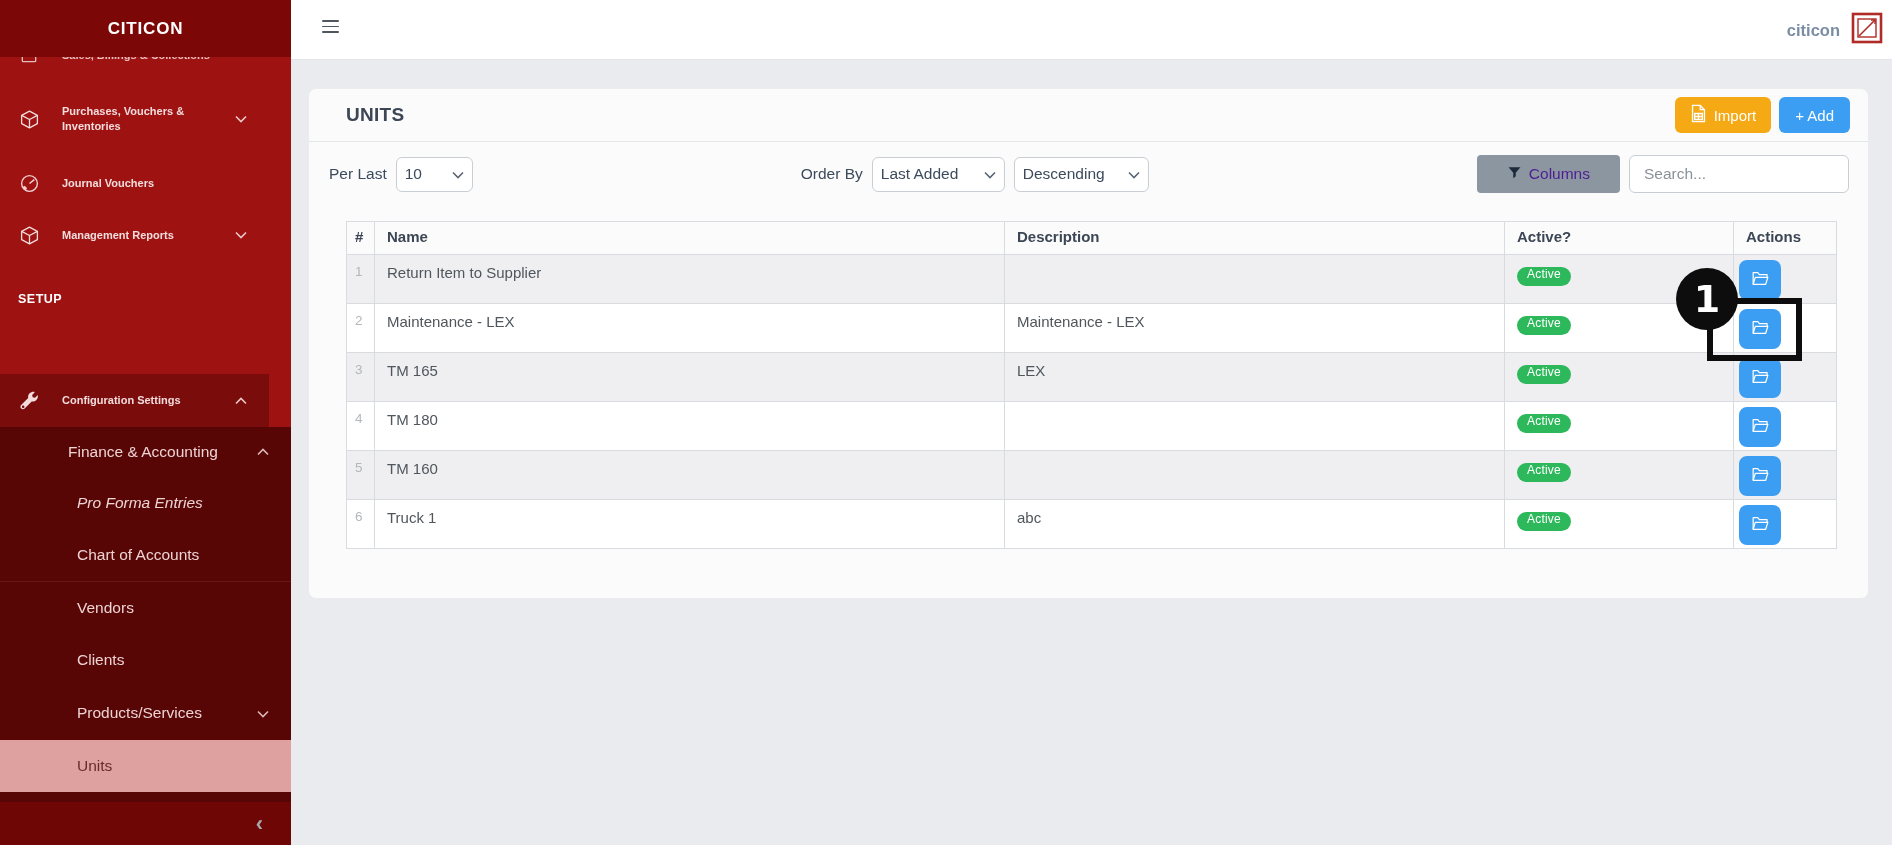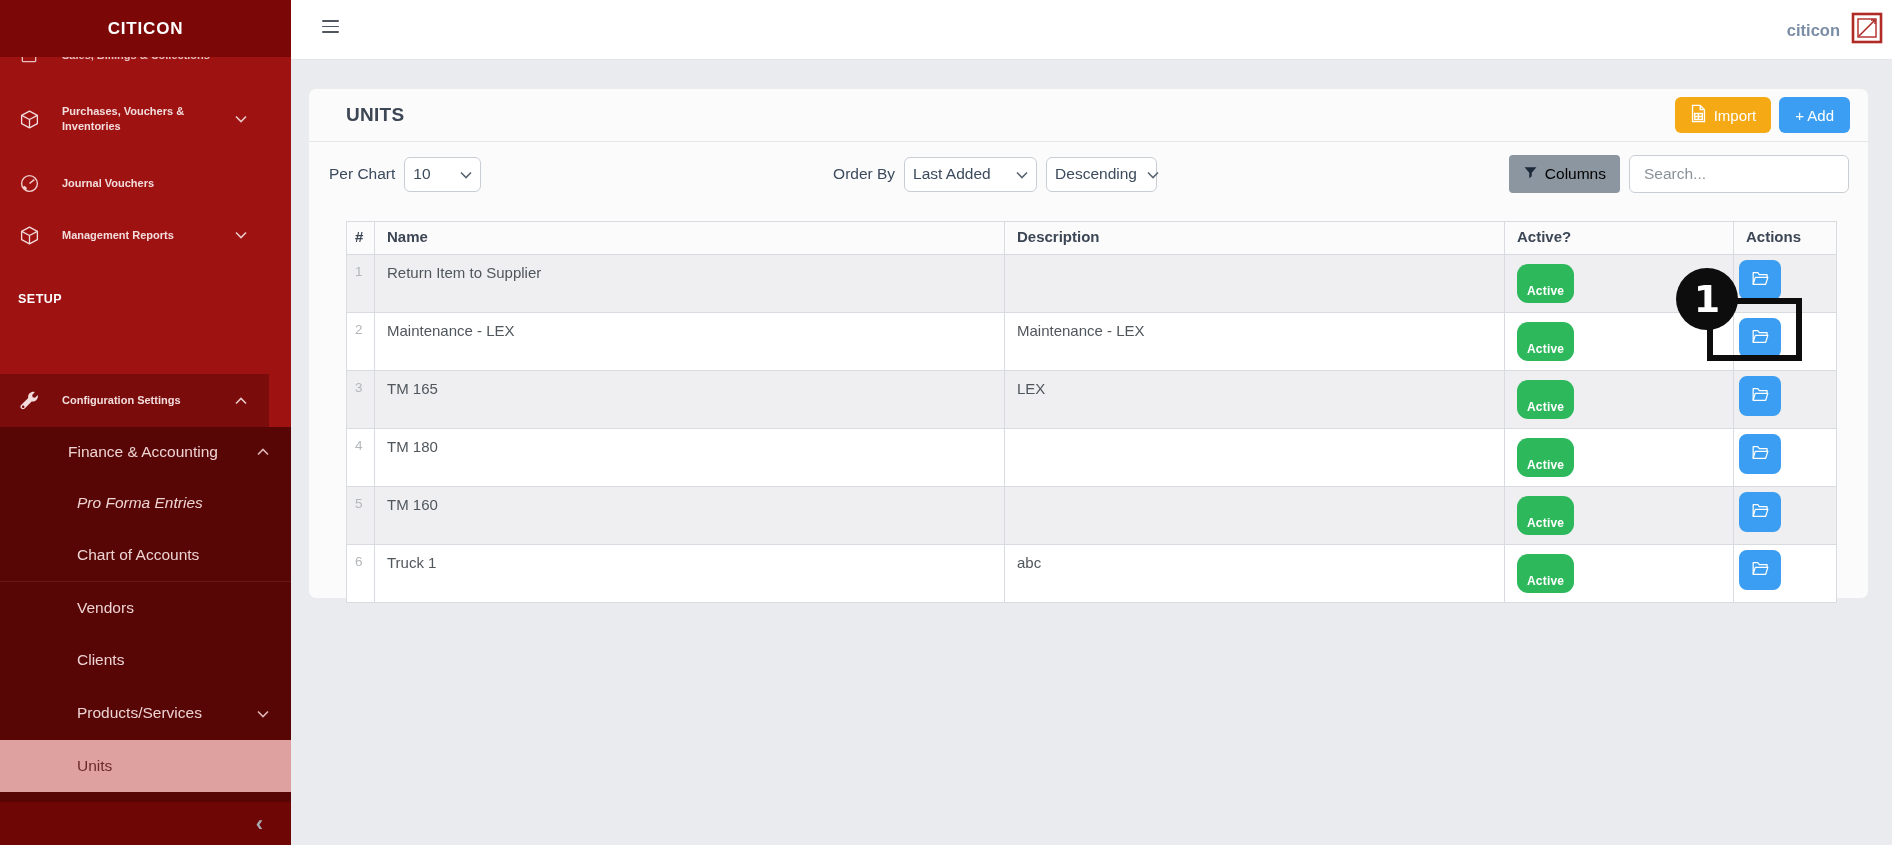--- a/index.html
+++ b/index.html
@@ -65,43 +65,43 @@
   
   .controls { display:flex; align-items:center; justify-content:space-between;
     margin:12px 19px 0 20px; height:40px; }
   .ctl-group { display:flex; align-items:center; gap:9px; }
   .ctl-label { color:#3b4a5c; font-size:15.5px; white-space:nowrap; }
   .selectbox { display:flex; align-items:center; justify-content:space-between;
     border:1px solid #c9ced4; border-radius:6px; background:#fff; height:35px;
     padding:0 8px; color:#3b4a5c; font-size:15.5px; cursor:pointer; gap:10px; }
   .sel-pp { width:77px; }
   .sel-order { width:133px; }
-  .sel-dir { width:111px; }
-  .btn-columns { background:#8c96a0; color:#000000; height:38px; padding:0 14px;
+  .sel-dir { width:135px; }
+  .btn-columns { background:#8c96a0; color:#4c1d95; height:38px; padding:0 30px;
     border-radius:4px; font-size:15.5px; }
   .search-input { width:220px; height:38px; border:1px solid #c9ced4; border-radius:6px;
     background:#fff; padding:0 14px; font-size:15.5px; color:#3b4a5c; outline:none;
     font-family:inherit; }
   .search-input::placeholder { color:#8a9299; }
 
   
   table { border-collapse:collapse; table-layout:fixed; margin:27px 34px 0 37px;
     width:1490px; font-size:15px; }
   th, td { border:1px solid #d8dbe0; text-align:left; vertical-align:top; }
   th { color:#3c4654; font-weight:bold; padding:6px 12px; height:33px; background:#fbfbfc; }
   td { padding:9px 12px; height:49px; color:#4f565c; background:#fff; }
   tr.striped td { background:#efeff1; }
   td.rownum { color:#b3b7bb; font-size:13.5px; padding-left:8px; }
   th.col-num { width:28px; padding-left:8px; }
   th.col-name { width:630px; }
   th.col-desc { width:500px; }
   th.col-active { width:229px; }
   th.col-actions { width:103px; }
-  .badge-active { display:inline-block; background:#2eb85c; color:#fff; font-weight:bold;
-    font-size:12px; padding:20px 10px 5px; border-radius:11px; letter-spacing:.2px; }
+  .badge-active { display:inline-block; background:#2eb85c; color:#fff; font-weight:normal;
+    font-size:12px; padding:0 10px 5px; border-radius:11px; letter-spacing:.2px; }
   td.actions-cell { padding:5px 0 0 5px; }
   .btn-action { width:42px; height:40px; background:#3b9ef3; border:none; border-radius:8px;
     display:flex; align-items:center; justify-content:center; cursor:pointer; }
 
   
   .anno-rect { position:absolute; left:1707px; top:298px; width:95px; height:63px;
     border:6px solid #0d0d0d; z-index:10; }
   .anno-circle { position:absolute; left:1676px; top:268px; width:62px; height:62px;
     background:#0d0d0d; border-radius:50%; color:#fff; font-weight:bold; font-size:38px;
     display:flex; align-items:center; justify-content:center; z-index:11;
@@ -262,21 +262,21 @@
               <span>Import</span>
             </button>
             <button class="btn btn-add">
               <span>+ Add</span>
             </button>
           </div>
         </div>
 
         <div class="controls">
           <div class="ctl-group">
-            <span class="ctl-label">Per Chart</span>
+            <span class="ctl-label">Per Last</span>
             <div class="selectbox sel-pp">
               <span>10</span>
               <span>
                 <svg width="12" height="8" viewBox="0 0 12 8" fill="none" stroke="#5a6673" stroke-width="1.6">
                     <path d="M1 1.5 L6 6.5 L11 1.5"></path>
                   </svg>
               </span>
             </div>
           </div>
 

